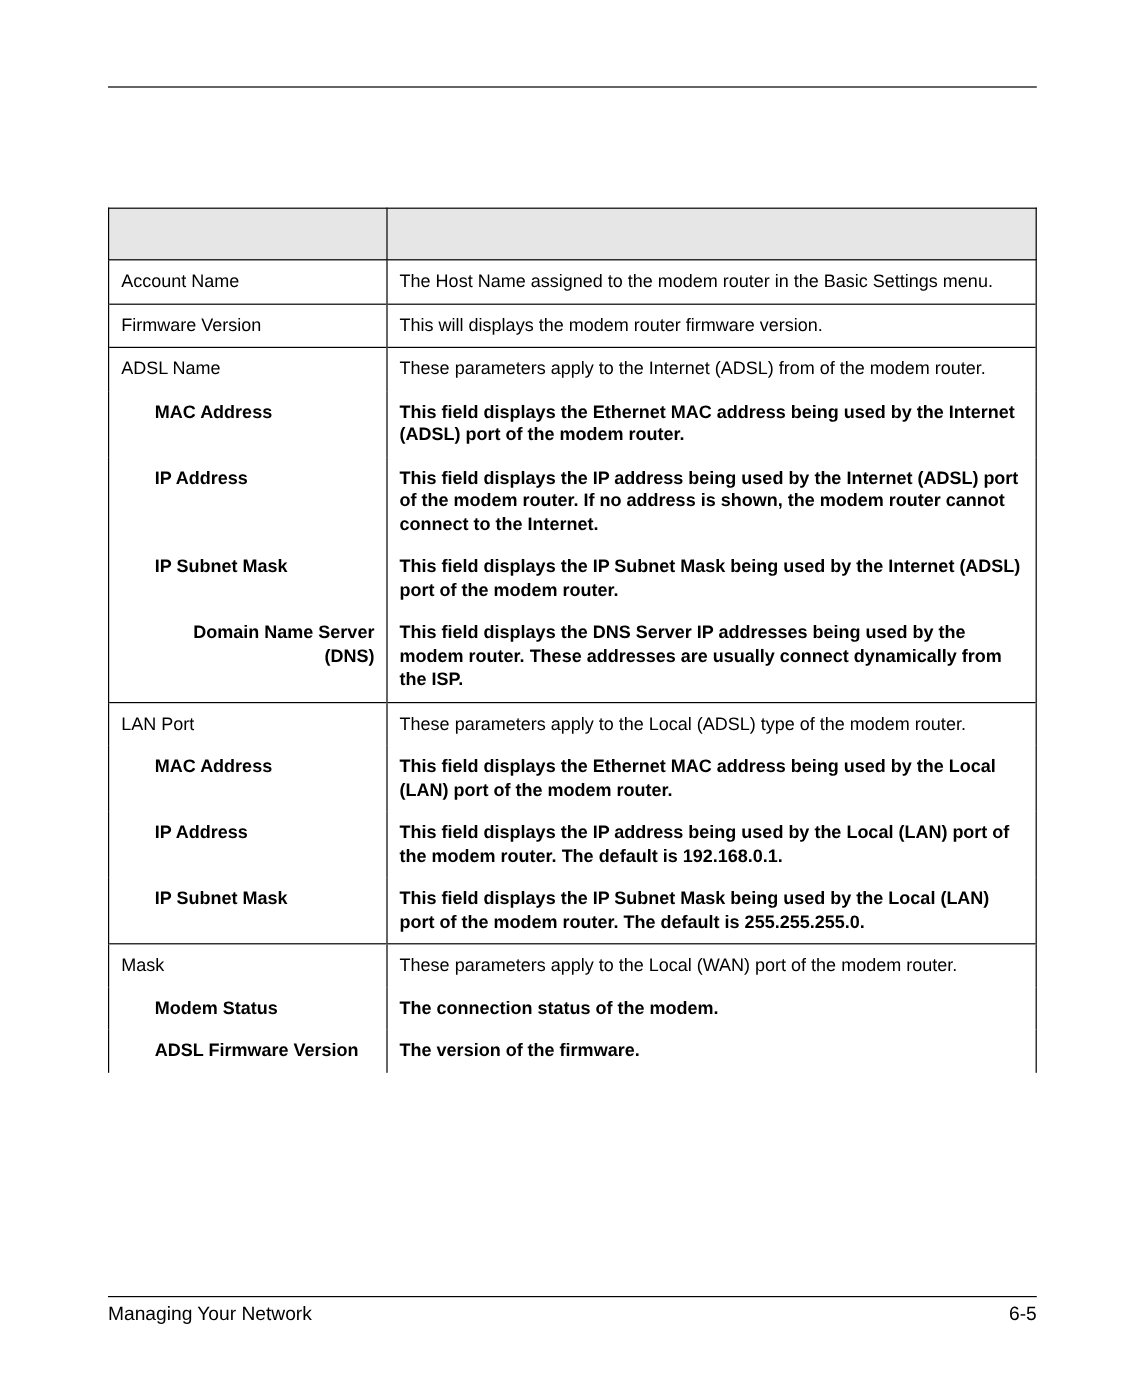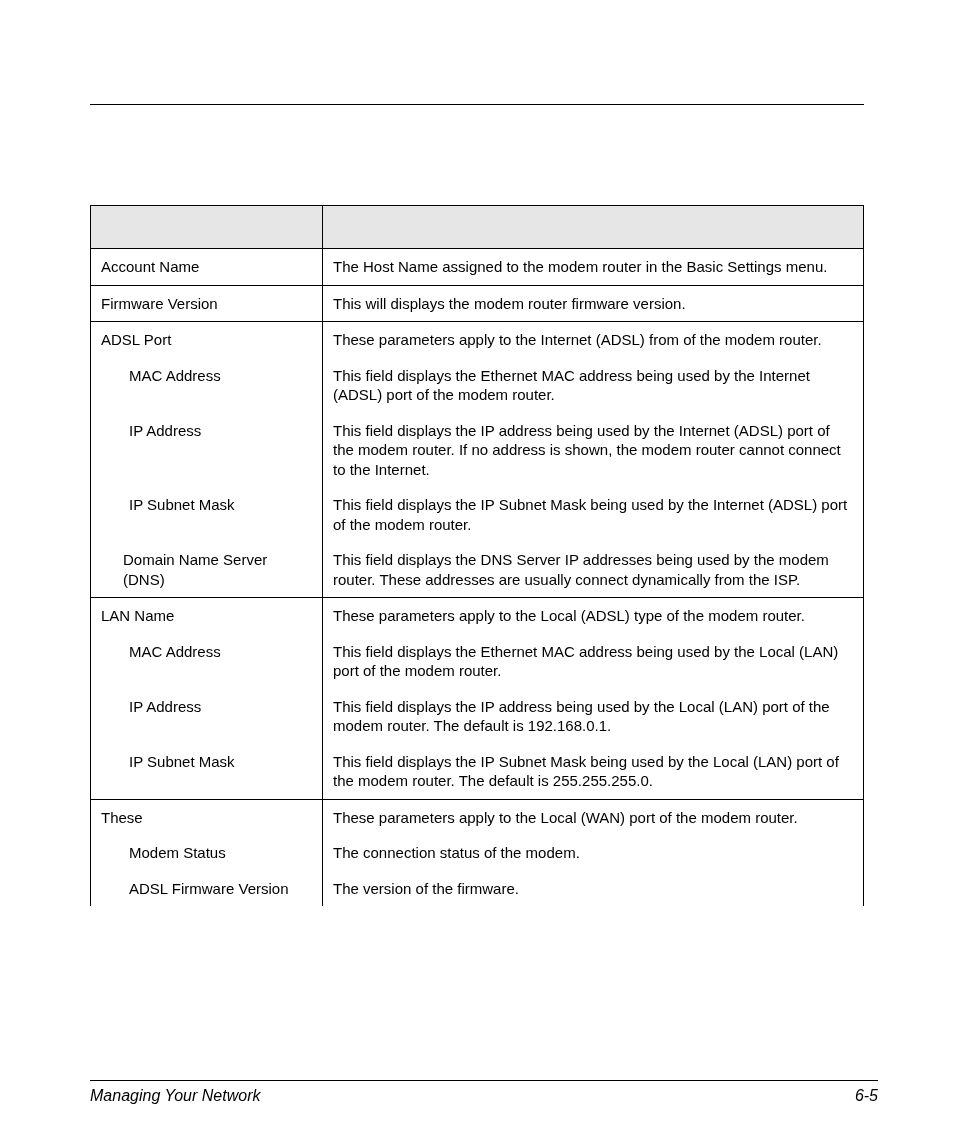--- a/index.html
+++ b/index.html
@@ -9,21 +9,21 @@
     width: 954px;
     height: 1145px;
     font-family: Arial, Helvetica, sans-serif;
     background: #ffffff;
     color: #000000;
   }
   .page {
     box-sizing: border-box;
     width: 954px;
     height: 1145px;
-    padding: 104px 90px 40px 90px;
+    padding: 72px 90px 40px 90px;
     position: relative;
   }
   .top-rule {
     border: none;
     border-top: 1px solid #000;
     margin: 0 0 100px 0;
   }
   table.fields {
     border-collapse: collapse;
     width: 100%;
@@ -40,29 +40,28 @@
     border-left: 1px solid #000;
     border-right: 1px solid #000;
     border-top: 1px solid #000;
     border-bottom: none;
     padding: 8px 10px 8px 10px;
     font-size: 15px;
     line-height: 1.3;
     vertical-align: top;
   }
   
-  tr.sub td { border-top: none; }
+  tr.sub td { border-top: none; font-weight: bold; }
   .indent1 { padding-left: 28px; display: block; }
-  .indent2 { padding-left: 22px; display: block; }
+  .indent2 { padding-left: 22px; display: block; text-align: right; }
   .footer {
     position: absolute;
     left: 90px;
-    right: 76px;
+    right: 90px;
     bottom: 40px;
-    font-style: italic;
   }
   .footer-rule {
     border: none;
     border-top: 1px solid #000;
     margin: 0 0 6px 0;
   }
   .footer-row {
     display: flex;
     justify-content: space-between;
     font-size: 16px;
@@ -88,21 +87,21 @@
     <tbody id="tbody">
         <tr>
           <td><span>Account Name</span></td>
           <td>The Host Name assigned to the modem router in the Basic Settings menu.</td>
         </tr>
         <tr>
           <td><span>Firmware Version</span></td>
           <td>This will displays the modem router firmware version.</td>
         </tr>
         <tr>
-          <td><span>ADSL Port</span></td>
+          <td><span>ADSL Name</span></td>
           <td>These parameters apply to the Internet (ADSL) from of the modem router.</td>
         </tr>
         <tr class="sub">
           <td>
             <span class="indent1">MAC Address</span>
           </td>
           <td>This field displays the Ethernet MAC address being used by the Internet (ADSL) port of the modem router.</td>
         </tr>
         <tr class="sub">
           <td>
@@ -116,21 +115,21 @@
           </td>
           <td>This field displays the IP Subnet Mask being used by the Internet (ADSL) port of the modem router.</td>
         </tr>
         <tr class="sub">
           <td>
             <span class="indent2">Domain Name Server (DNS)</span>
           </td>
           <td>This field displays the DNS Server IP addresses being used by the modem router. These addresses are usually connect dynamically from the ISP.</td>
         </tr>
         <tr>
-          <td><span>LAN Name</span></td>
+          <td><span>LAN Port</span></td>
           <td>These parameters apply to the Local (ADSL) type of the modem router.</td>
         </tr>
         <tr class="sub">
           <td>
             <span class="indent1">MAC Address</span>
           </td>
           <td>This field displays the Ethernet MAC address being used by the Local (LAN) port of the modem router.</td>
         </tr>
         <tr class="sub">
           <td>
@@ -138,21 +137,21 @@
           </td>
           <td>This field displays the IP address being used by the Local (LAN) port of the modem router. The default is 192.168.0.1.</td>
         </tr>
         <tr class="sub">
           <td>
             <span class="indent1">IP Subnet Mask</span>
           </td>
           <td>This field displays the IP Subnet Mask being used by the Local (LAN) port of the modem router. The default is 255.255.255.0.</td>
         </tr>
         <tr>
-          <td><span>These</span></td>
+          <td><span>Mask</span></td>
           <td>These parameters apply to the Local (WAN) port of the modem router.</td>
         </tr>
         <tr class="sub">
           <td>
             <span class="indent1">Modem Status</span>
           </td>
           <td>The connection status of the modem.</td>
         </tr>
         <tr class="sub">
           <td>

